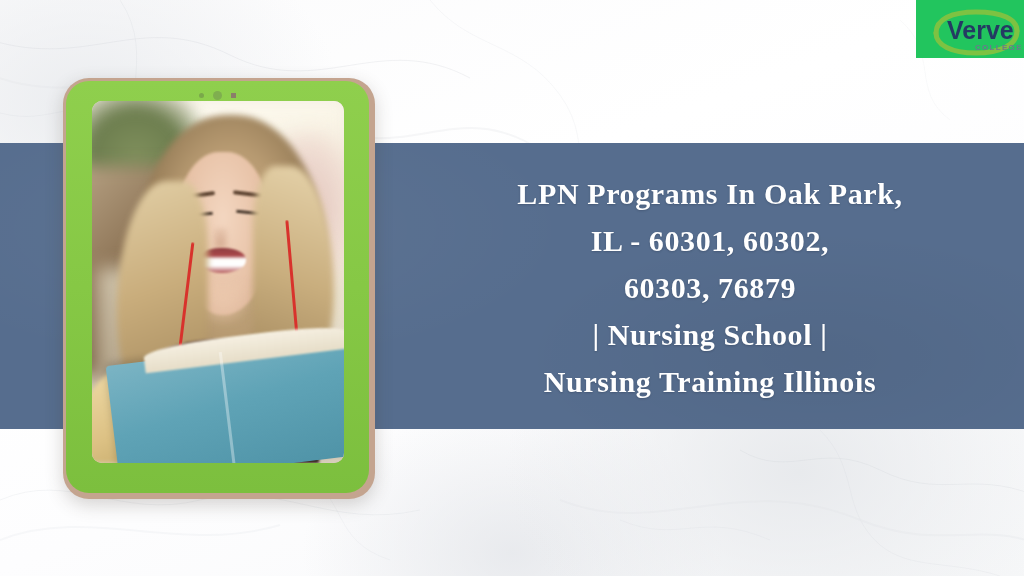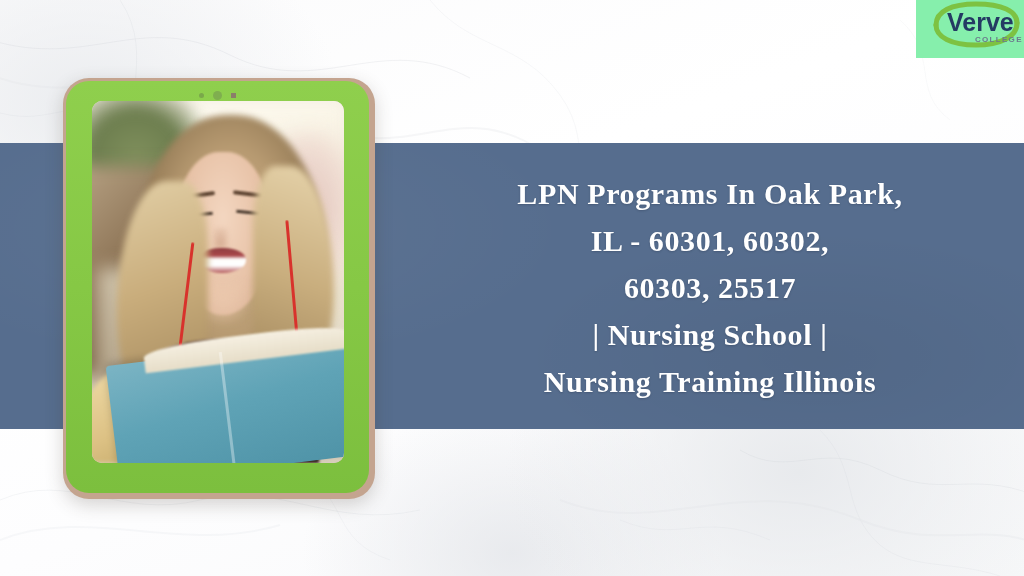--- a/index.html
+++ b/index.html
@@ -249,23 +249,23 @@
     filter: blur(0.6px);
   }
 
   
   .logo-box {
     position: absolute;
     left: 916px;
     top: 0;
     width: 108px;
     height: 58px;
-    background: #86efac;
+    background: #22c55e;
     display: flex;
-    align-items: flex-start;
+    align-items: flex-end;
     justify-content: center;
   }
   .logo-box svg { display: block; }
   .logo-wordmark {
     font-family: "Liberation Sans", sans-serif;
     font-weight: bold;
     fill: #243a63;
   }
   .logo-sub {
     font-family: "Liberation Sans", sans-serif;
@@ -299,21 +299,21 @@
         <path d="M560,500 C660,540 740,470 860,520 C940,552 980,520 1040,545" opacity="0.5"></path>
         <path d="M0,540 C90,505 180,555 280,525" opacity="0.4"></path>
       </g>
     </svg>
   </div>
 
   <div class="band"></div>
 
   <div class="headline">LPN Programs In Oak Park,
 IL - 60301, 60302,
-60303, 25517
+60303, 76879
 | Nursing School |
 Nursing Training Illinois</div>
 
   <div class="tablet-outer">
     <div class="tablet-bezel">
       <div class="tablet-dots">
         <span class="dot-sm"></span>
         <span class="dot-lg"></span>
         <span class="dot-sq"></span>
       </div>

